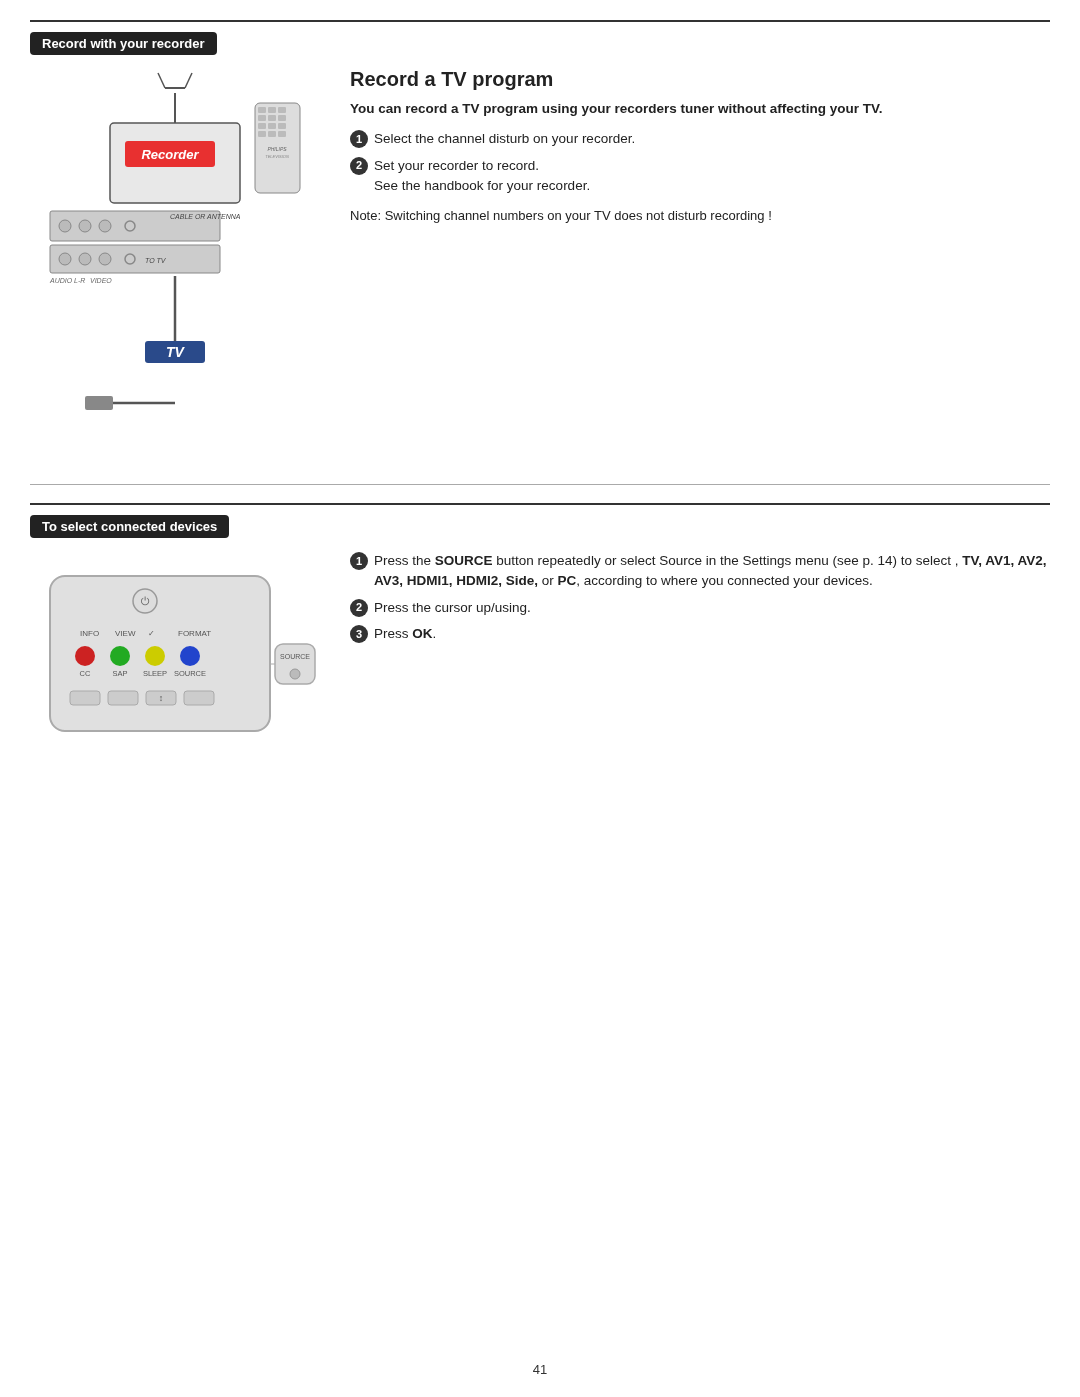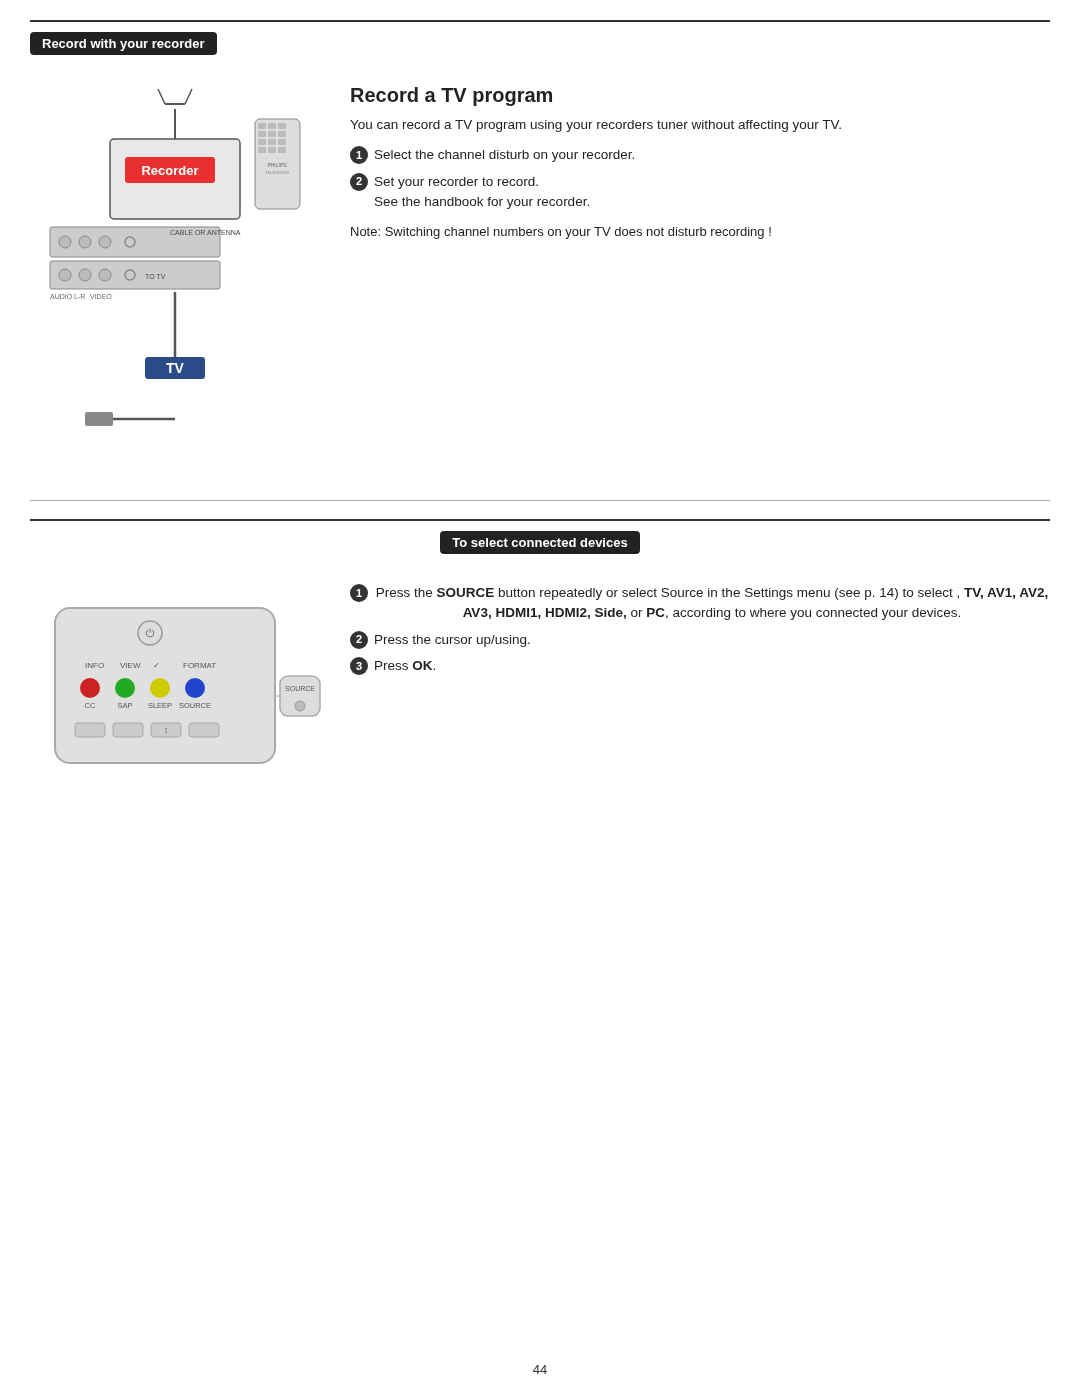--- a/index.html
+++ b/index.html
@@ -21,53 +21,55 @@
 
     
     .section-header {
       display: inline-block;
       background: #222;
       color: #fff;
       font-size: 13px;
       font-weight: bold;
       padding: 4px 12px;
       border-radius: 4px;
-      margin-bottom: 24px;
+      margin-bottom: 8px;
     }
 
     
     .section-record {
       border-top: 2px solid #333;
       padding-top: 10px;
       margin-bottom: 0;
     }
     .section-record-inner {
       display: flex;
       flex-direction: row;
       gap: 20px;
     }
     .left-diagram {
       width: 300px;
       flex-shrink: 0;
       position: relative;
+      font-style: italic;
     }
     .right-text {
       flex: 1;
       padding-top: 5px;
     }
 
     .record-title {
       font-size: 20px;
       font-weight: bold;
       margin-bottom: 8px;
     }
     .record-intro {
       font-size: 13.5px;
       margin-bottom: 10px;
       line-height: 1.5;
+      font-weight: bold;
     }
     .numbered-list {
       list-style: none;
       margin-bottom: 10px;
     }
     .numbered-list li {
       display: flex;
       align-items: flex-start;
       gap: 6px;
       margin-bottom: 6px;
@@ -98,21 +100,20 @@
     .divider {
       border: none;
       border-top: 1px solid #aaa;
       margin: 18px 0;
     }
 
     
     .section-select {
       border-top: 2px solid #333;
       padding-top: 10px;
-      text-align: center;
     }
     .section-select-inner {
       display: flex;
       flex-direction: row;
       gap: 20px;
     }
     .left-remote {
       width: 300px;
       flex-shrink: 0;
     }
@@ -290,14 +291,14 @@
           </li>
           <li>
             <span class="num-circle">3</span>
             <span>Press <strong>OK</strong>.</span>
           </li>
         </ul>
       </div>
     </div>
   </div>
 
-  <div class="page-number">44</div>
+  <div class="page-number">41</div>
 </div>
 
 </body></html>

